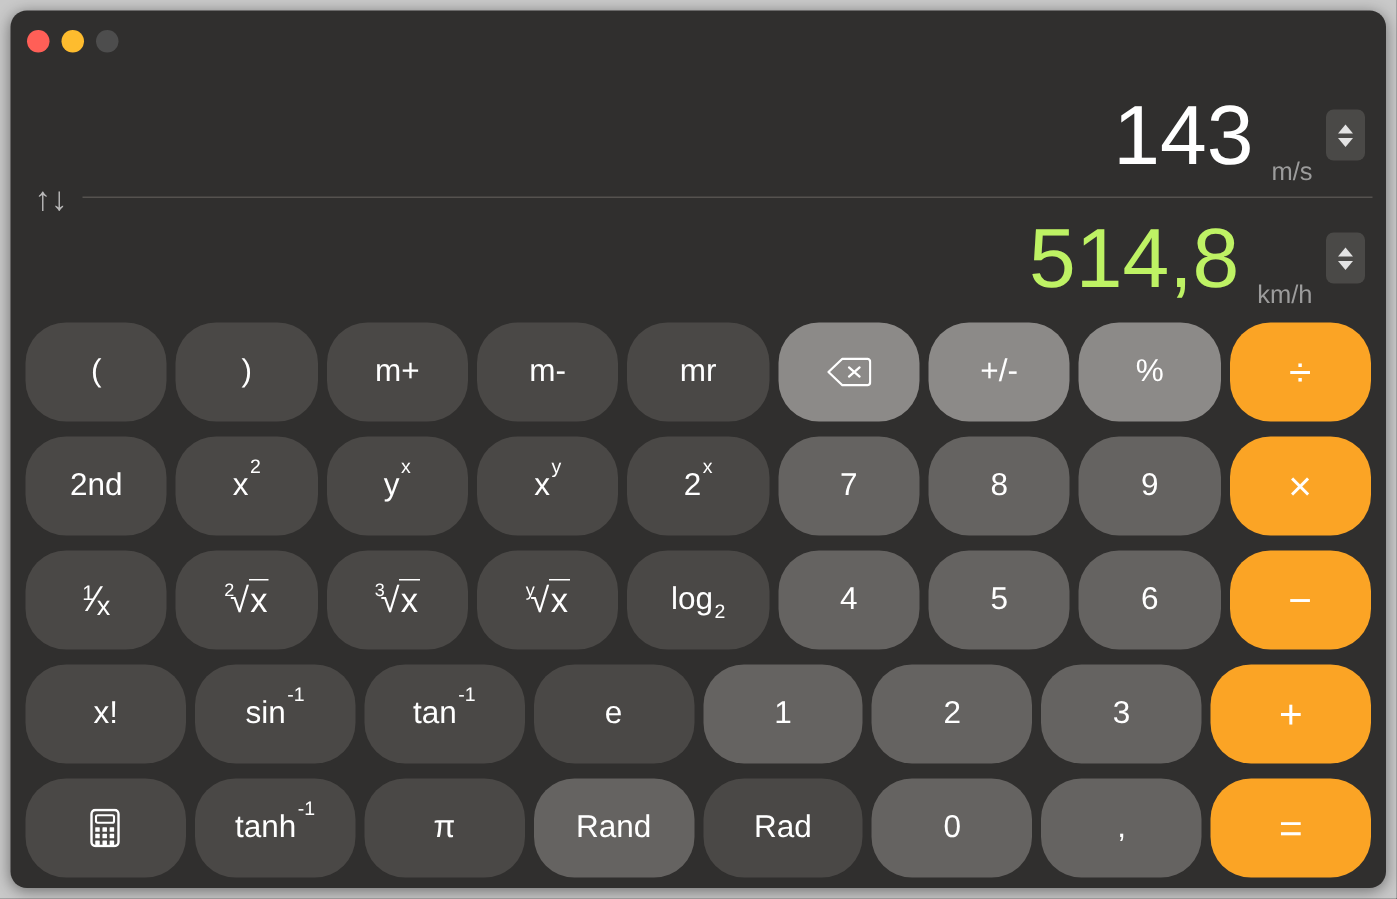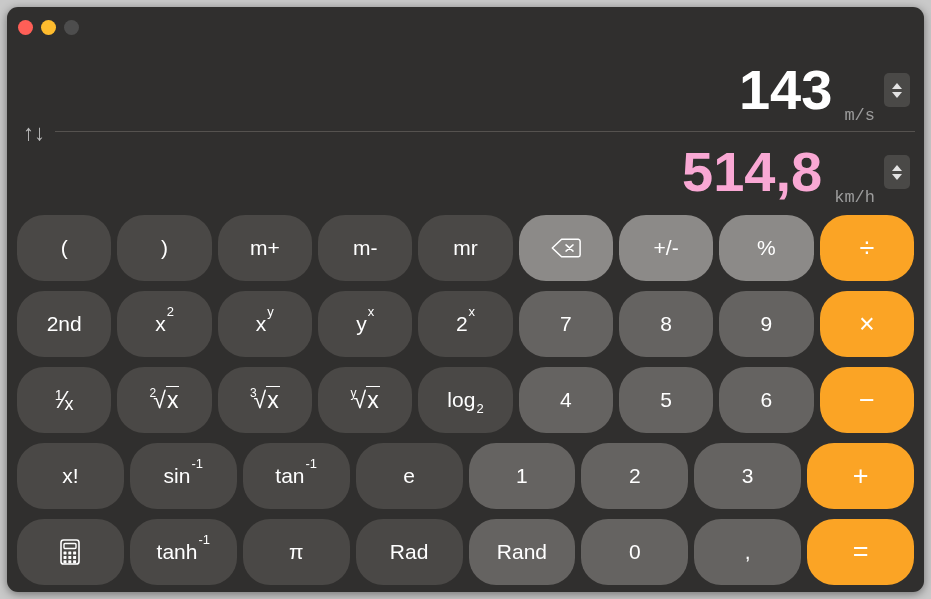--- a/index.html
+++ b/index.html
@@ -65,34 +65,33 @@
     align-items: center;
     justify-content: flex-end;
   }
   .conv-row.top    { top: 0px; }
   .conv-row.bottom { top: 82px; }
 
   .value {
     font-size: 56px;
     letter-spacing: 0px;
     line-height: 1;
-    font-weight: 700;
+    font-weight: 400;
   }
   .value.primary   { color: #ffffff; }
-  .value.secondary { color: #f9a8d4; }
+  .value.secondary { color: #bef264; }
 
   .unit {
     font-size: 17px;
     color: #9c9c9c;
     margin-left: 12px;
     margin-bottom: -10px;
     align-self: flex-end;
     padding-bottom: 16px;
     white-space: nowrap;
-    font-family: Liberation Mono, monospace;
   }
 
   .stepper {
     width: 26px;
     height: 34px;
     border-radius: 5px;
     background: #4a4947;
     margin-left: 9px;
     margin-right: 14px;
     display: flex;
@@ -291,24 +290,24 @@
         </div>
       </div>
       <div class="key-row">
         <div class="key fn">
           <span>2nd</span>
         </div>
         <div class="key fn">
           <span>x<span class="sup">2</span></span>
         </div>
         <div class="key fn">
+          <span>y<span class="sup">x</span></span>
+        </div>
+        <div class="key fn">
           <span>x<span class="sup">y</span></span>
-        </div>
-        <div class="key fn">
-          <span>y<span class="sup">x</span></span>
         </div>
         <div class="key fn">
           <span>2<span class="sup">x</span></span>
         </div>
         <div class="key digit">
           <span>7</span>
         </div>
         <div class="key digit">
           <span>8</span>
         </div>
@@ -404,25 +403,25 @@
               <rect x="13.1" y="21.3" width="3" height="3" rx="0.4" fill="#ffffff"></rect>
             </svg>
           </span>
         </div>
         <div class="key fn">
           <span>tanh<span class="sup">-1</span></span>
         </div>
         <div class="key fn">
           <span>π</span>
         </div>
+        <div class="key digit">
+          <span>Rand</span>
+        </div>
         <div class="key fn">
           <span>Rad</span>
-        </div>
-        <div class="key digit">
-          <span>Rand</span>
         </div>
         <div class="key digit">
           <span>0</span>
         </div>
         <div class="key digit">
           <span>,</span>
         </div>
         <div class="key op">
           <span class="glyph">=</span>
         </div>

